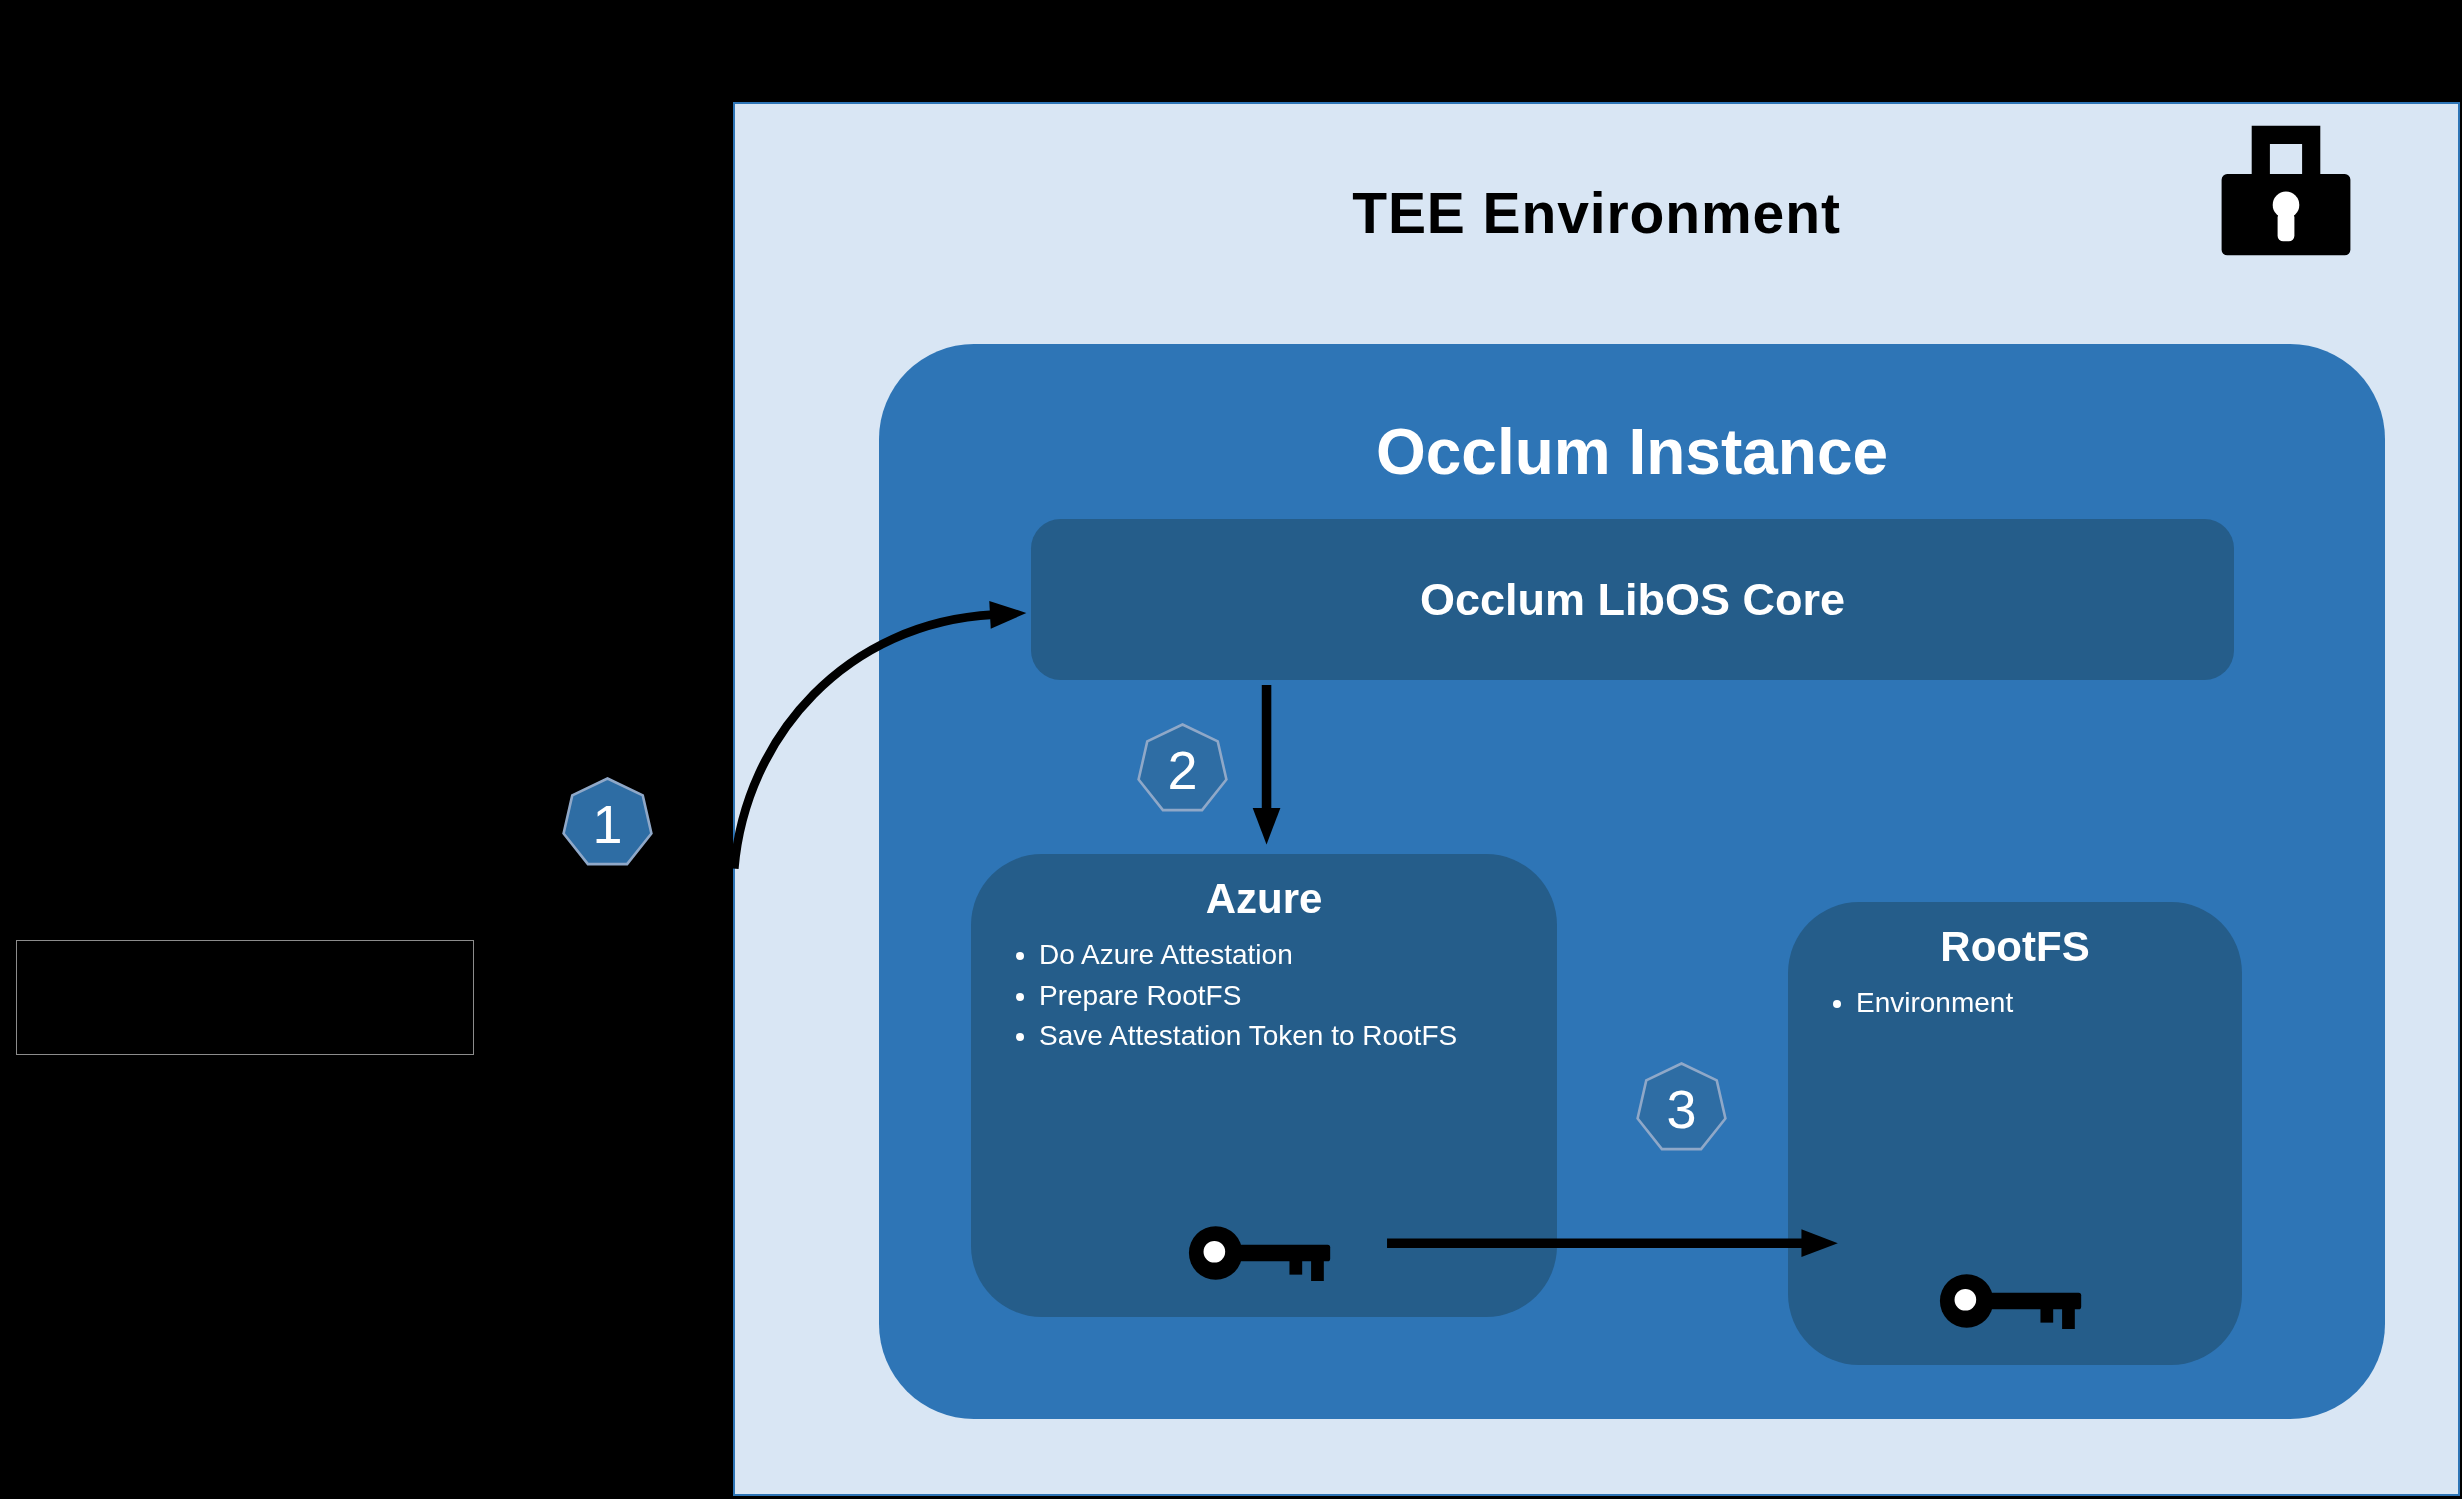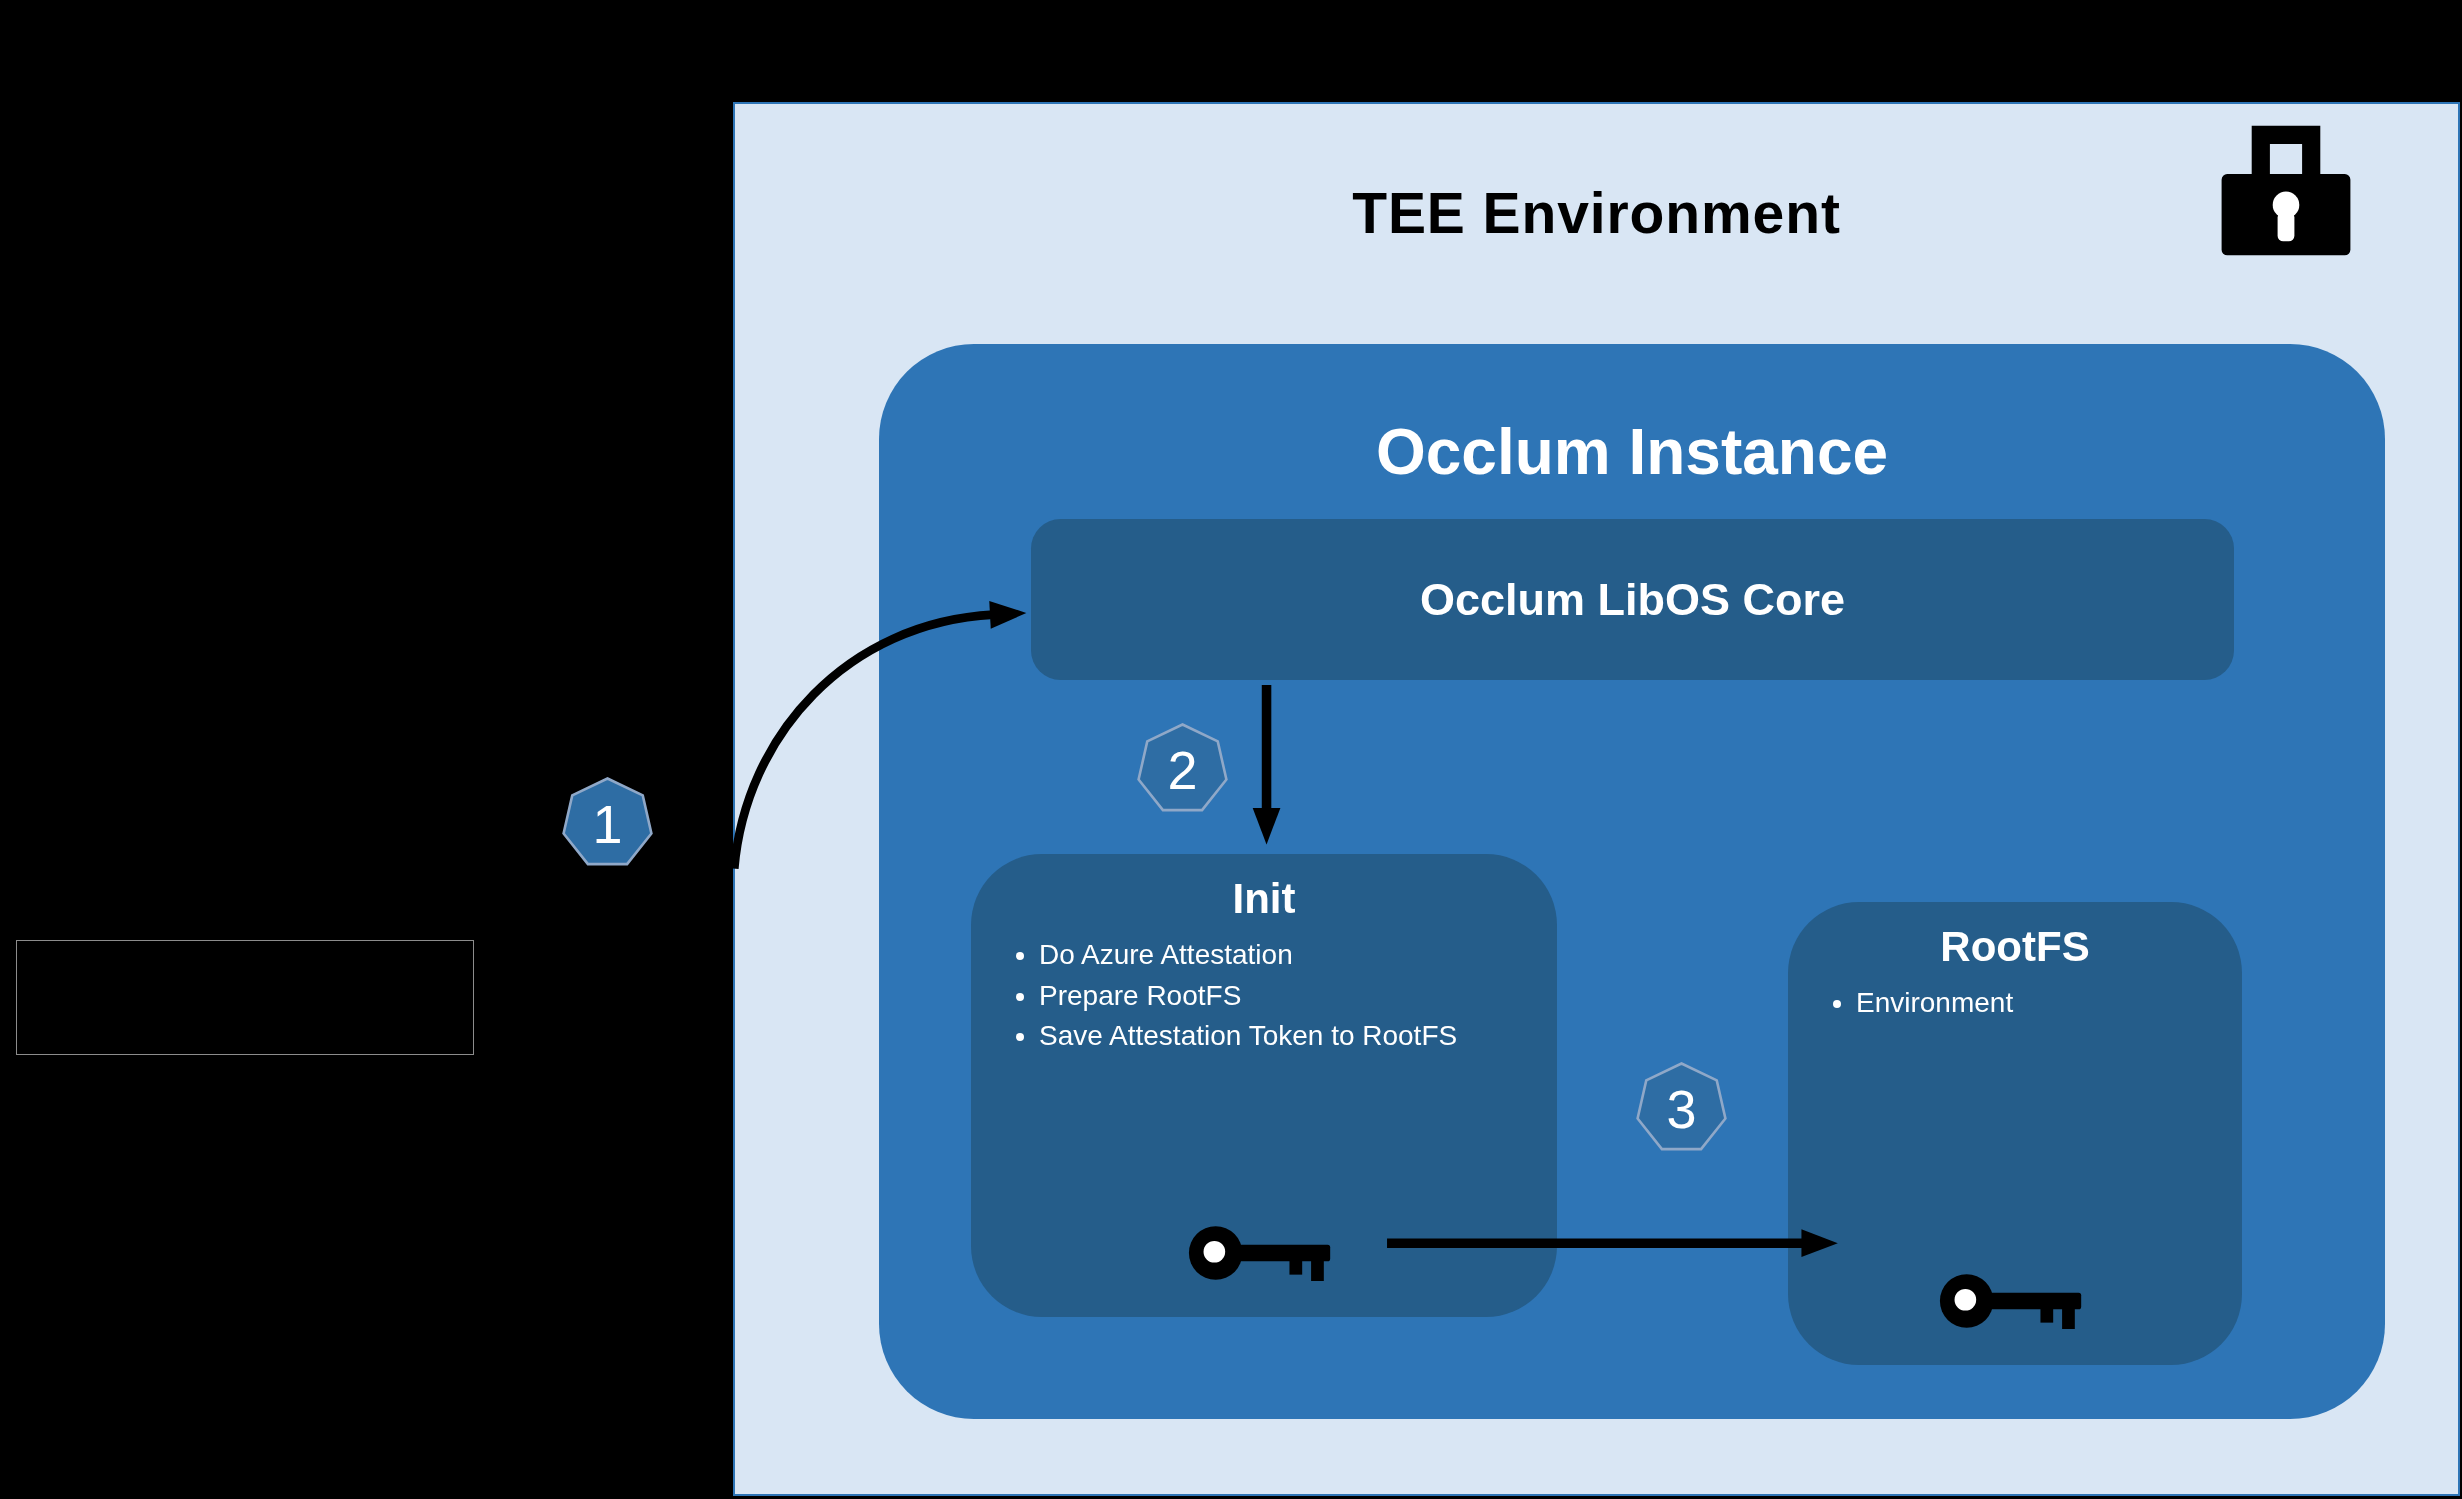--- a/index.html
+++ b/index.html
@@ -137,21 +137,21 @@
 
   <div id="occlum">
 
     <div id="occlum-title">Occlum Instance</div>
 
     <div id="libos">
       <span class="label">Occlum LibOS Core</span>
     </div>
 
     <div id="init-box" class="sub-box">
-      <div class="sub-title">Init</div>
+      <div class="sub-title">Azure</div>
       <ul class="bullets">
         <li>Do Azure Attestation</li>
         <li>Prepare RootFS</li>
         <li>Save Attestation Token to RootFS</li>
       </ul>
       <svg class="key-icon" viewBox="0 0 120 66" aria-hidden="true">
         <circle cx="22" cy="33" r="21" fill="#000000"></circle>
         <circle cx="21" cy="32" r="8.5" fill="#ffffff"></circle>
         <rect x="40" y="26.5" width="72" height="13" rx="2" fill="#000000"></rect>
         <rect x="80" y="38" width="10" height="12" fill="#000000"></rect>

